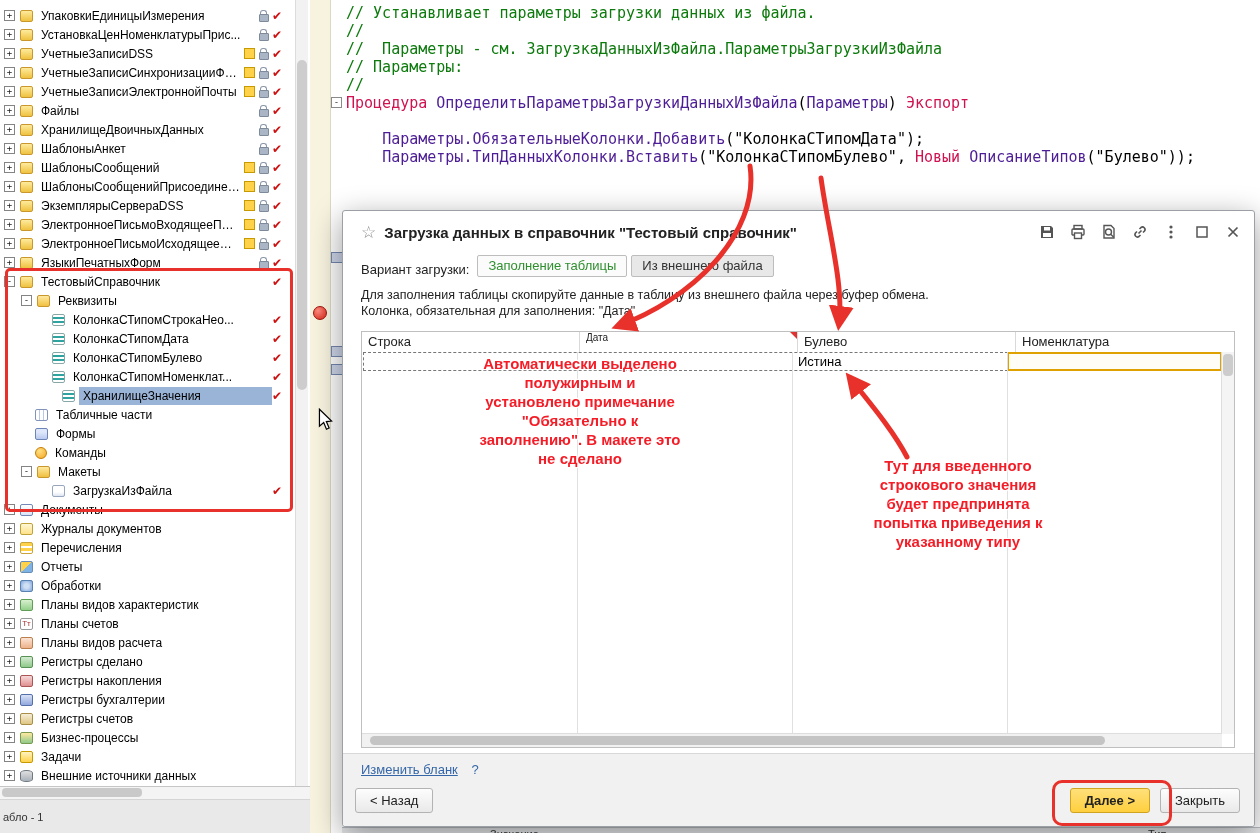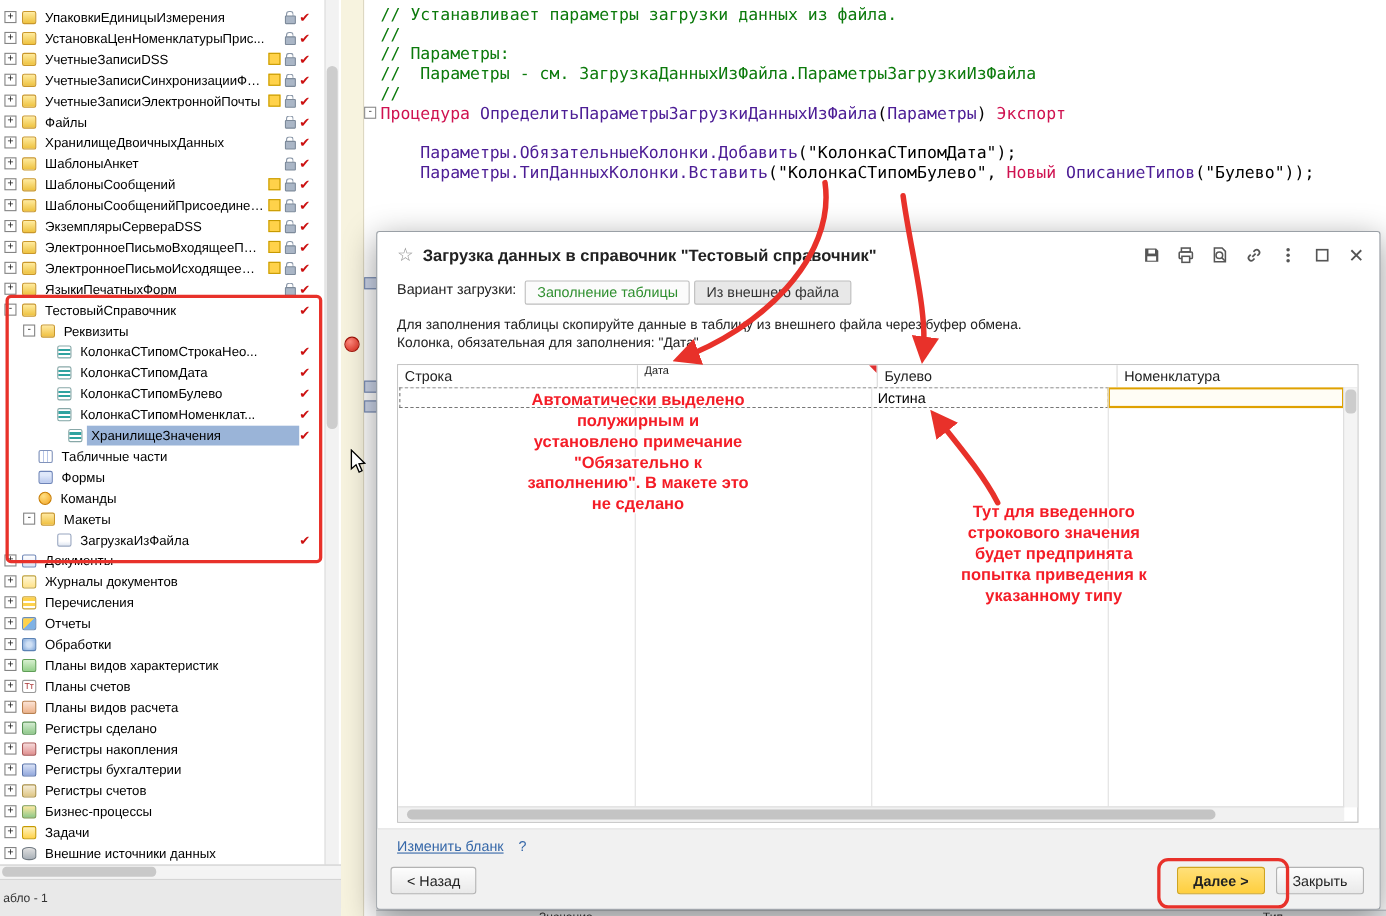--- a/index.html
+++ b/index.html
@@ -74,21 +74,21 @@
 
   
   #dialog{position:absolute;left:342px;top:210px;width:913px;height:617px;background:#fff;
     border:1px solid #9aa0a6;border-radius:3px;box-shadow:0 8px 30px rgba(0,0,0,.4);z-index:10;box-sizing:border-box}
   .dlg-title{display:flex;align-items:center;gap:8px;padding:12px 12px 0 18px}
   .star{font-size:17px;line-height:18px;color:#8f8f8f;font-family:"DejaVu Sans",sans-serif;cursor:pointer}
   .ttl{font-size:15px;font-weight:bold;color:#222;white-space:nowrap}
   .dlg-icons{margin-left:auto;display:flex;gap:13px;align-items:center}
   .dlg-ic{width:18px;height:18px;cursor:pointer}
   .dlg-ic svg{width:18px;height:18px;display:block}
-  .variant-row{display:flex;align-items:flex-start;gap:8px;margin:14px 18px 0;font-size:13px;color:#222}
+  .variant-row{display:flex;align-items:flex-end;gap:8px;margin:14px 18px 0;font-size:13px;color:#222}
   #variant-btns{display:flex;gap:4px}
   .vbtn{height:22px;line-height:20px;padding:0 10px;border:1px solid #bdbdbd;background:#e8e8e8;color:#333;
     font-size:13px;border-radius:2px;cursor:pointer;box-sizing:border-box}
   .vbtn.act{background:#fbfbfb;color:#2f8f2f}
   .info{margin:10px 18px 0;font-size:12.5px;line-height:16px;color:#222}
 
   
   #grid{position:absolute;left:18px;top:120px;width:874px;height:417px;border:1px solid #bfbfbf;box-sizing:border-box;background:#fff}
   #grid-header{height:20px;display:flex;border-bottom:1px solid #c9c9c9;background:#fff}
   .gh{width:25%;position:relative;padding:2px 6px;font-size:13px;color:#222;border-right:1px solid #d9d9d9;
@@ -144,22 +144,22 @@
 
   <div id="code-panel">
     <div id="bp-margin"></div>
     <div id="bp-dot"></div>
     <div class="msq" style="top:252px"></div>
     <div class="msq" style="top:346px"></div>
     <div class="msq" style="top:364px"></div>
     <div id="code-lines">
         <div class="cline"><span class="c-com">// Устанавливает параметры загрузки данных из файла.</span></div>
         <div class="cline"><span class="c-com">//</span></div>
+        <div class="cline"><span class="c-com">//  Параметры - см. ЗагрузкаДанныхИзФайла.ПараметрыЗагрузкиИзФайла</span></div>
         <div class="cline"><span class="c-com">// Параметры:</span></div>
-        <div class="cline"><span class="c-com">//  Параметры - см. ЗагрузкаДанныхИзФайла.ПараметрыЗагрузкиИзФайла</span></div>
         <div class="cline"><span class="c-com">//</span></div>
         <div class="cline"><div class="fold">-</div><span class="c-kw">Процедура </span><span class="c-id">ОпределитьПараметрыЗагрузкиДанныхИзФайла</span><span class="c-pl">(</span><span class="c-id">Параметры</span><span class="c-pl">) </span><span class="c-kw">Экспорт</span></div>
         <div class="cline"></div>
         <div class="cline"><span class="c-pl">    </span><span class="c-id">Параметры.ОбязательныеКолонки.Добавить</span><span class="c-pl">(</span><span class="c-str">"КолонкаСТипомДата"</span><span class="c-pl">);</span></div>
         <div class="cline"><span class="c-pl">    </span><span class="c-id">Параметры.ТипДанныхКолонки.Вставить</span><span class="c-pl">(</span><span class="c-str">"КолонкаСТипомБулево"</span><span class="c-pl">, </span><span class="c-kw">Новый </span><span class="c-id">ОписаниеТипов</span><span class="c-pl">(</span><span class="c-str">"Булево"</span><span class="c-pl">));</span></div>
       </div>
   </div>
 
   <div id="tree-wrap">
     <div id="tree">

